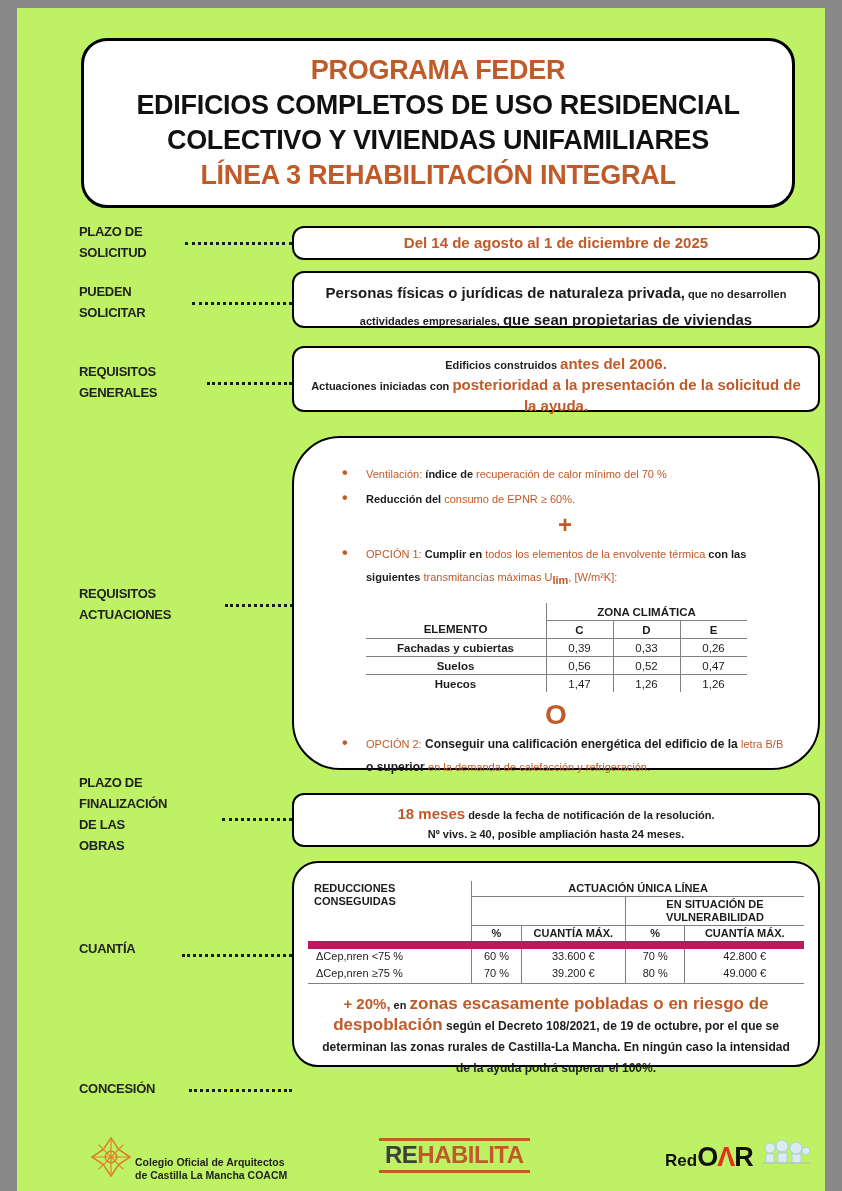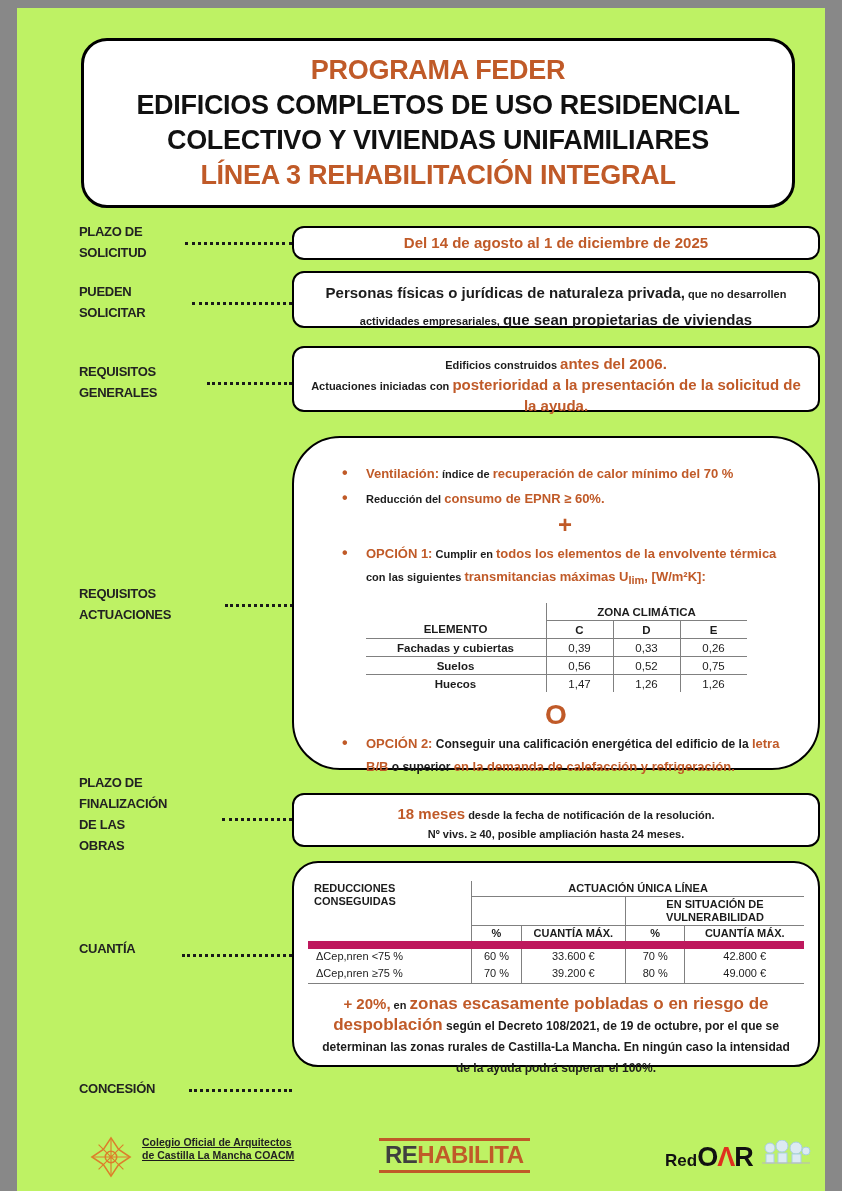--- a/index.html
+++ b/index.html
@@ -26,21 +26,21 @@
 
   
   .rbox{
     left:275px;width:528px;border:2px solid #000;border-radius:12px;background:#fff;
     text-align:center;box-sizing:border-box;
   }
   .big-round{border-radius:48px;}
   .mid-round{border-radius:26px;}
 
   .org15{color:#C05A28;font-weight:bold;font-size:15px;}
-  .org16{color:#C05A28;font-weight:bold;font-size:13px;}
+  .org16{color:#C05A28;font-weight:normal;font-size:11px;}
   .org17{color:#C05A28;font-weight:bold;font-size:17px;}
   .blk15{color:#1c1c1c;font-weight:bold;font-size:15px;}
   .blk11{color:#1c1c1c;font-weight:bold;font-size:11px;}
   .blk12{color:#1c1c1c;font-weight:bold;font-size:12px;}
 
   
   .bullets{padding:24px 30px 0 48px;text-align:left;}
   .brow{display:flex;align-items:flex-start;margin-bottom:2px;}
   .bdot{color:#C05A28;font-weight:bold;font-size:16px;width:24px;line-height:22px;flex:none;}
   .btext{flex:1;line-height:22px;}
@@ -150,21 +150,21 @@
       <tr>
         <td class="zt-h el b-r b-b">Fachadas y cubiertas</td>
         <td class="zt-v c b-r b-b">0,39</td>
         <td class="zt-v c b-r b-b">0,33</td>
         <td class="zt-v c b-b">0,26</td>
       </tr>
       <tr>
         <td class="zt-h el b-r b-b">Suelos</td>
         <td class="zt-v c b-r b-b">0,56</td>
         <td class="zt-v c b-r b-b">0,52</td>
-        <td class="zt-v c b-b">0,75</td>
+        <td class="zt-v c b-b">0,47</td>
       </tr>
       <tr>
         <td class="zt-h el b-r">Huecos</td>
         <td class="zt-v c b-r">1,47</td>
         <td class="zt-v c b-r">1,26</td>
         <td class="zt-v c">1,26</td>
       </tr>
     </tbody>
       </table>
 
@@ -236,21 +236,21 @@
     <div style="margin-top:10px;line-height:19px;padding:0 8px;">
       <span class="org15">+ 20%,</span><span class="blk11"> en </span><span class="org17">zonas escasamente pobladas o en riesgo de despoblación</span><span class="blk12"> según el Decreto 108/2021, de 19 de octubre, por el que se determinan las zonas rurales de Castilla-La Mancha. En ningún caso la intensidad de la ayuda podrá superar el 100%.</span>
     </div>
   </div>
 
   <div class="abs sec-label" style="top:1070px;">
     <div>CONCESIÓN</div>
   </div>
   <div class="abs dots" style="top:1081px;left:172px;width:103px;"></div>
 
-  <div class="abs" style="top:1128px;left:73px;display:flex;align-items:flex-start;gap:10px;text-decoration:underline;">
+  <div class="abs" style="top:1128px;left:73px;display:flex;align-items:flex-end;gap:3px;">
     <span>
       <svg width="42" height="42" viewBox="0 0 44 44">
         <g fill="none" stroke="#DD7E2B" stroke-width="1.6">
           <path d="M22 2 L30 14 L42 22 L30 30 L22 42 L14 30 L2 22 L14 14 Z"></path>
           <circle cx="22" cy="22" r="6"></circle>
           <path d="M22 2 L22 42 M2 22 L42 22 M9 9 L35 35 M35 9 L9 35" stroke-width="1.2"></path>
         </g>
       </svg>
     </span>
     <div class="foot-text">

